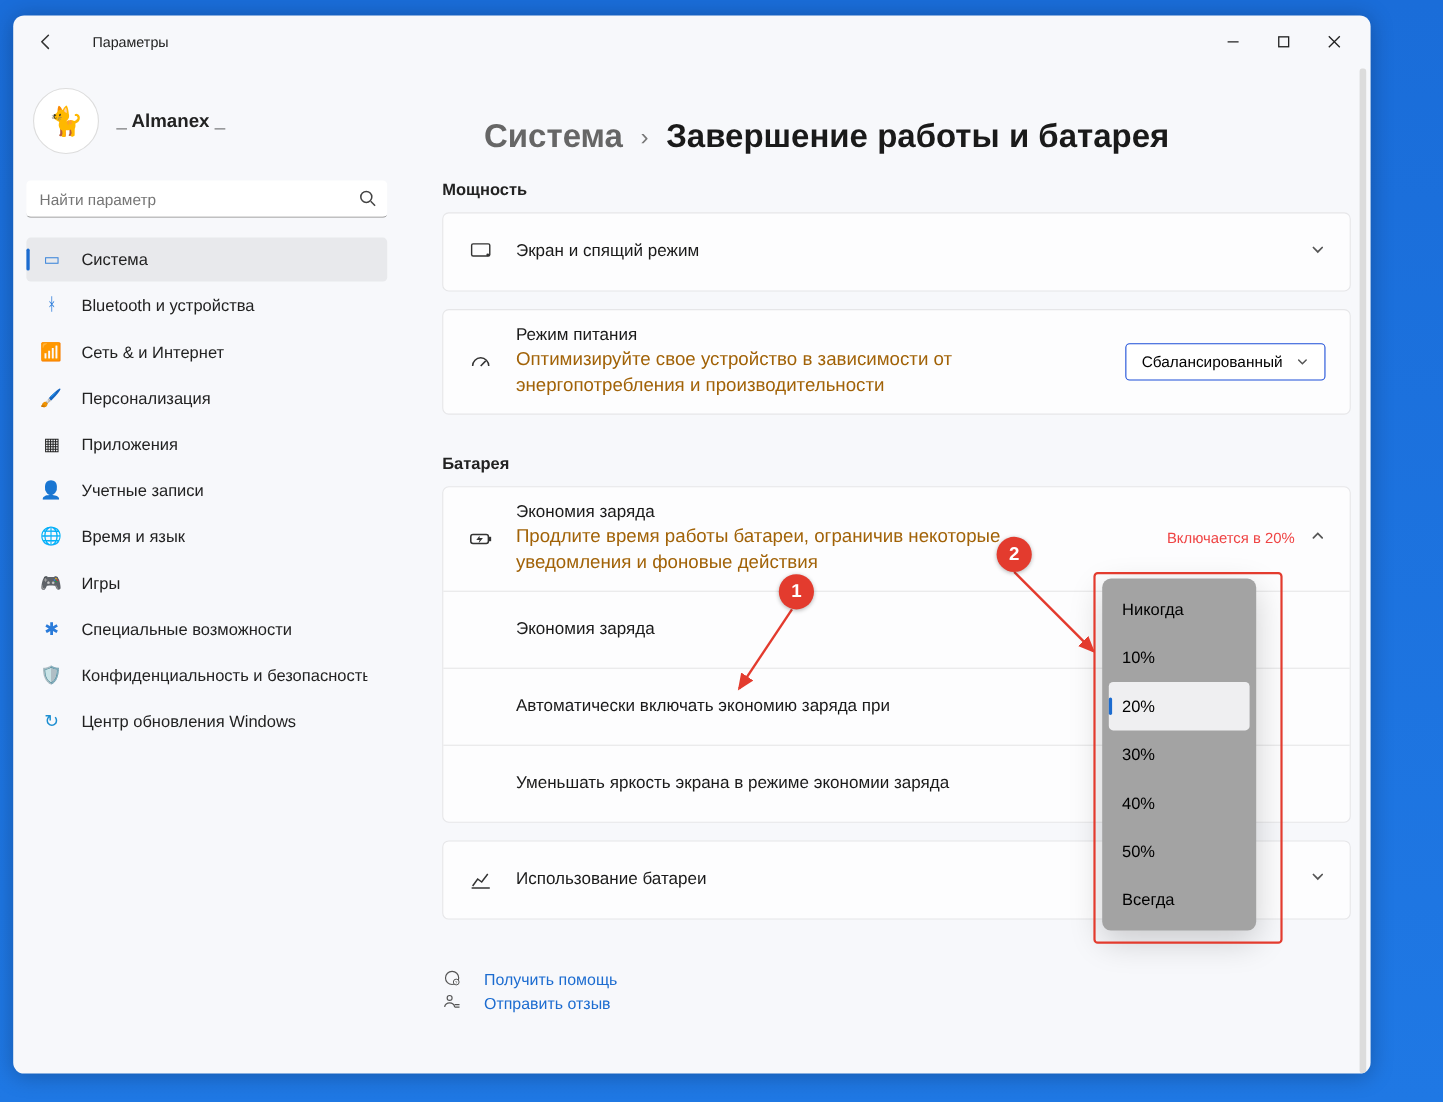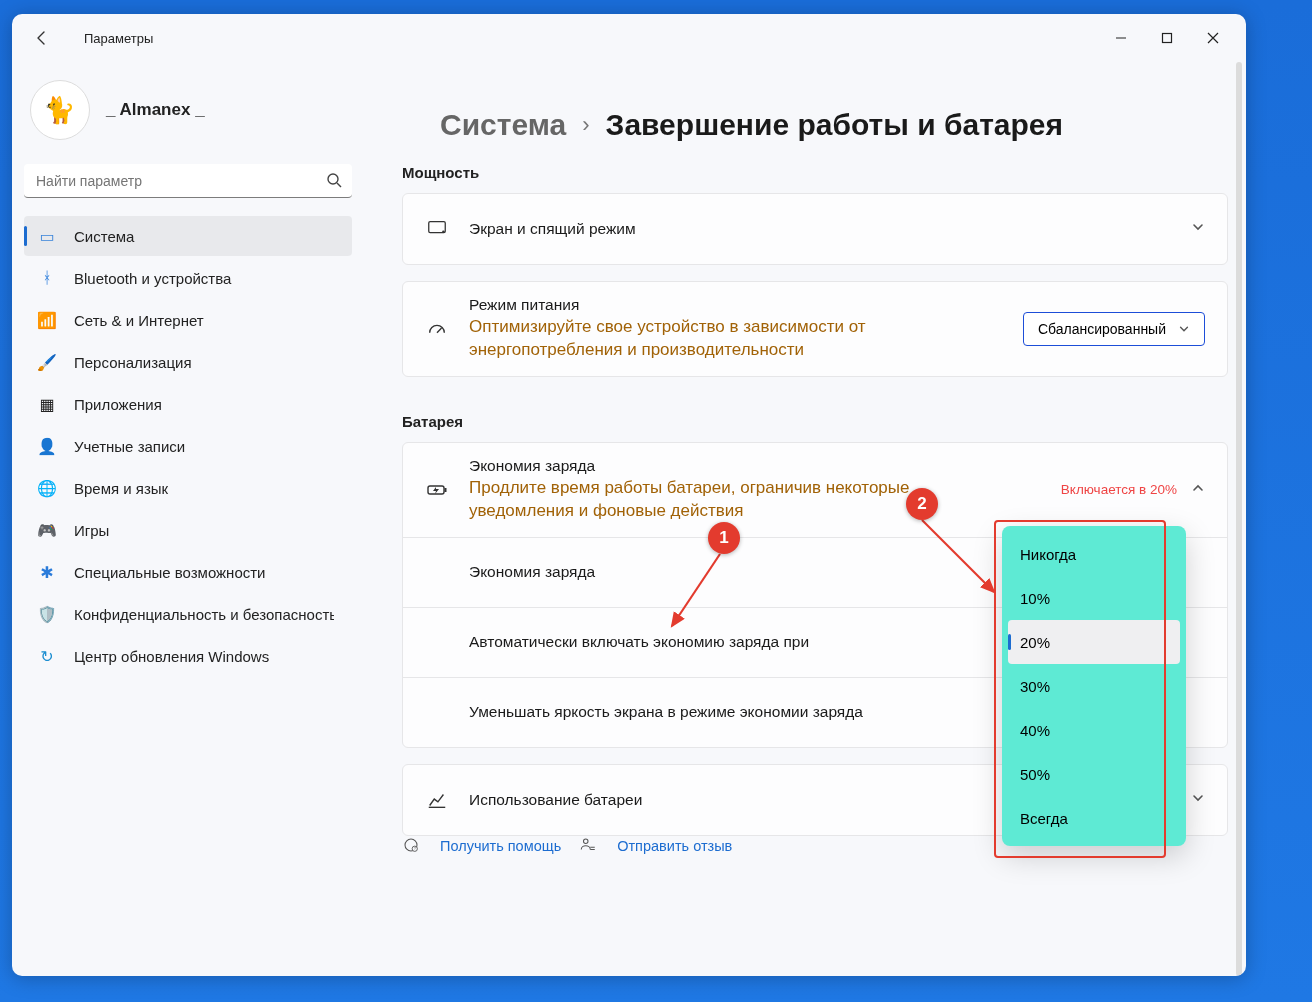--- a/index.html
+++ b/index.html
@@ -43,26 +43,26 @@
   .row-main{ flex:1; display:flex; flex-direction:column; gap:2px;}
   .row-title{ font-size:15.5px; color:#1a1a1a;}
   .row-sub{ font-size:17px; color:#a16207; max-width:520px; line-height:1.35;}
   .row-trail{ display:flex; align-items:center; gap:14px;}
   .chevron{ color:#555; }
   .dropdown-btn{ height:34px; padding:0 14px; display:flex; align-items:center; gap:12px; background:#fff; border:1px solid #1d4ed8; border-radius:4px; font-size:14px; cursor:pointer;}
   .muted-value{ font-size:13.5px; color:#ef4444;}
   .indent{ padding-left:66px;}
   .gap1{height:16px;}
   .gap2{height:36px;}
-  .footer-links{ display:flex; flex-direction:row; gap:18px;}
+  .footer-links{ margin-top:44px; display:flex; flex-direction:column; }
   .flink{ display:flex; align-items:center; gap:20px; font-size:14.5px; color:#1c6cd0; cursor:pointer;}
   .flink .ico{ color:#444; width:18px;}
 
   
-  .popup{ position:absolute; top:512px; left:990px; width:184px; background:#5eead4; border-radius:8px; box-shadow:0 10px 30px rgba(0,0,0,.18); padding:6px 6px; z-index:20;}
+  .popup{ position:absolute; top:512px; left:990px; width:140px; background:#a3a3a3; border-radius:8px; box-shadow:0 10px 30px rgba(0,0,0,.18); padding:6px 6px; z-index:20;}
   .popup-item{ height:44px; display:flex; align-items:center; padding:0 12px; font-size:15px; border-radius:4px; cursor:pointer; position:relative;}
   .popup-item.selected{background:#efeff1;}
   .popup-item.selected::before{content:"";position:absolute; left:0; top:14px; bottom:14px; width:3px; background:#1c6cd0; border-radius:2px;}
 
   
   .annot{position:absolute; pointer-events:none; z-index:30;}
   .callout{width:32px; height:32px; background:#e33b2e; border-radius:50%; color:#fff; font-size:17px; font-weight:600; display:flex; align-items:center; justify-content:center; box-shadow:0 1px 4px rgba(0,0,0,.3);}
   .arrow{stroke:#e33b2e; stroke-width:2.2; fill:none; marker-end:url(#ah);}
   .annot-rect{border:2.5px solid #e33b2e; border-radius:4px;}
 </style>

